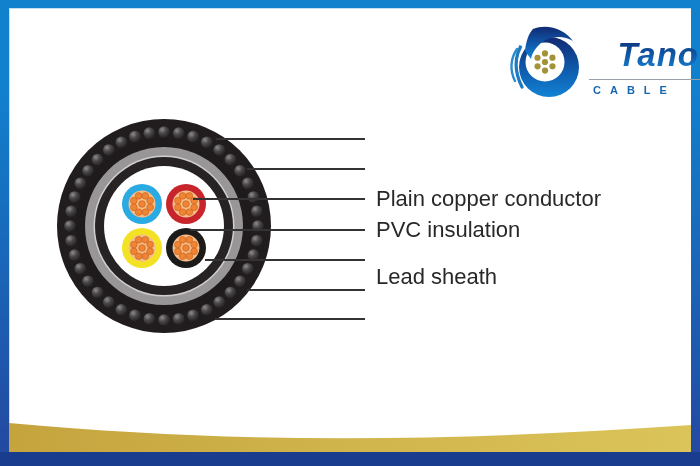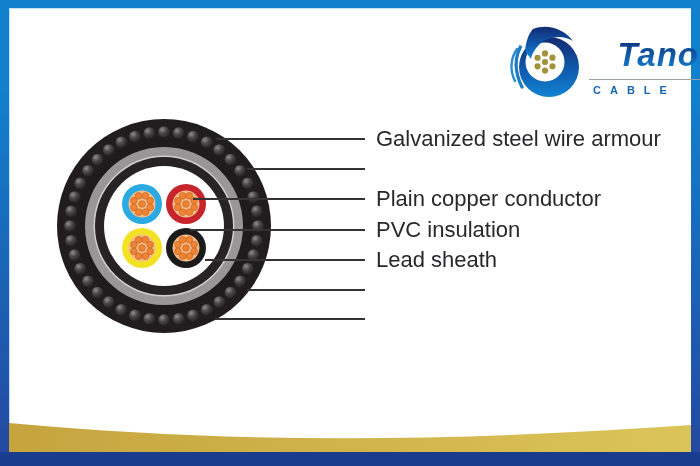--- a/index.html
+++ b/index.html
@@ -172,24 +172,23 @@
     </svg>
 
     <div class="leader-line" style="left:206px;top:129px;width:149px;"></div>
     <div class="leader-line" style="left:237px;top:159px;width:118px;"></div>
     <div class="leader-line" style="left:183px;top:189px;width:172px;"></div>
     <div class="leader-line" style="left:180px;top:220px;width:175px;"></div>
     <div class="leader-line" style="left:195px;top:250px;width:160px;"></div>
     <div class="leader-line" style="left:237px;top:280px;width:118px;"></div>
     <div class="leader-line" style="left:205px;top:309px;width:150px;"></div>
 
-    <div class="diagram-label" style="top:116px">Galvanized steel wire armour</div>
     <div class="diagram-label" style="top:176px">Plain copper conductor</div>
     <div class="diagram-label" style="top:207px">PVC insulation</div>
-    <div class="diagram-label" style="top:237px">Lead sheath</div>
+    <div class="diagram-label" style="top:254px">Lead sheath</div>
 
     <div id="logo">
       <svg id="logo-icon" width="72" height="78" viewBox="0 0 72 78">
         <defs>
           <linearGradient id="ballBlue" x1="0" y1="0" x2="0" y2="1">
             <stop offset="0%" stop-color="#122a72"></stop>
             <stop offset="60%" stop-color="#0f5fb2"></stop>
             <stop offset="100%" stop-color="#1283d3"></stop>
           </linearGradient>
         </defs>

